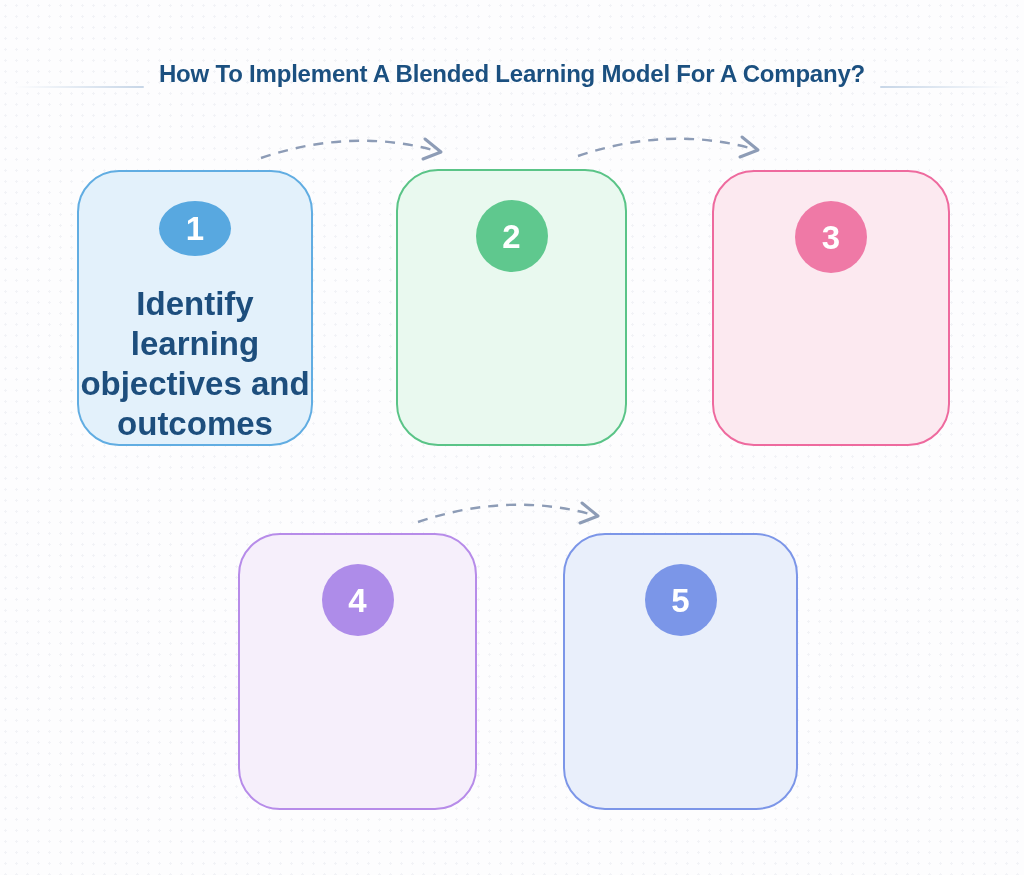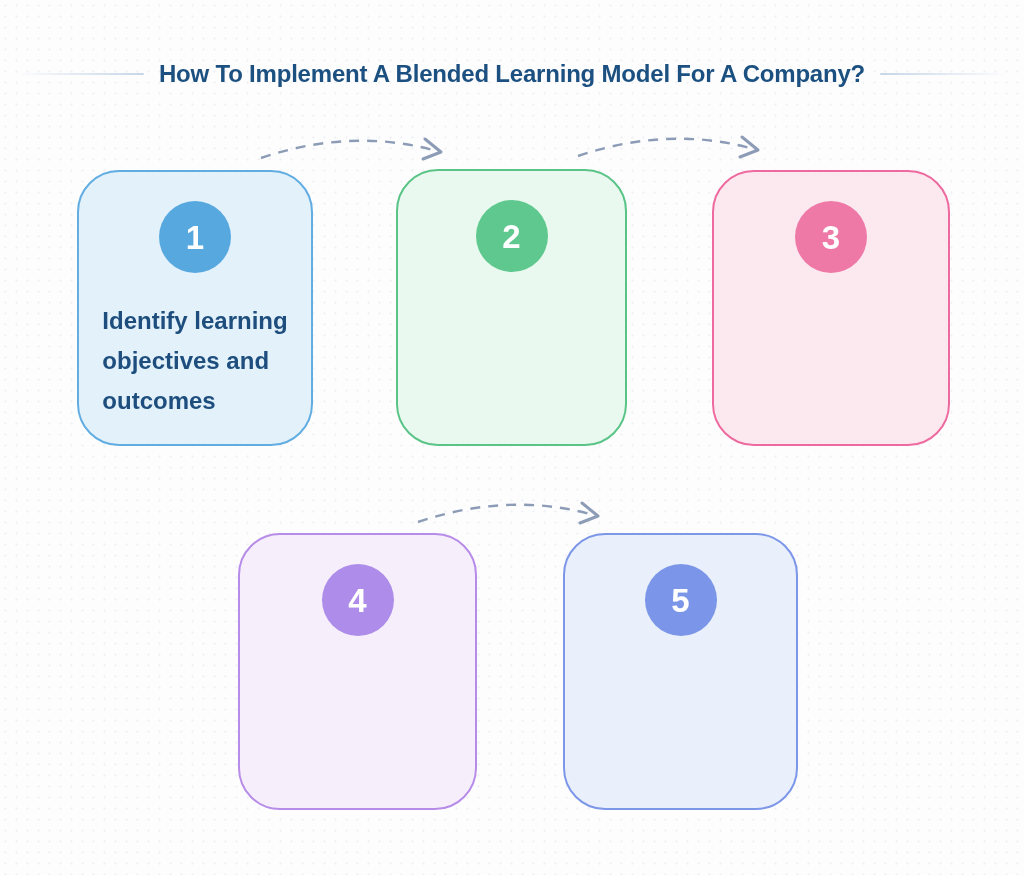--- a/index.html
+++ b/index.html
@@ -11,21 +11,21 @@
     position:relative;
     width:1024px;height:875px;
     overflow:hidden;
     background-color:#fdfdfe;
     background-image:radial-gradient(circle, rgba(185,192,208,0.16) 1px, transparent 1.3px);
     background-size:11px 11px;
   }
   
   .header{
     position:absolute;left:0;top:60px;width:100%;
-    display:flex;align-items:center;justify-content:center;gap:15px;
+    display:flex;align-items:flex-end;justify-content:center;gap:15px;
   }
   .hline{width:130px;height:2px;border-radius:1px;}
   .hline.left{background:linear-gradient(to left,#c7d6e7,rgba(199,214,231,0));}
   .hline.right{background:linear-gradient(to right,#c7d6e7,rgba(199,214,231,0));}
   .title{
     font-size:24px;font-weight:bold;letter-spacing:-0.2px;
     color:var(--title-color,#1b5080);
     white-space:nowrap;
   }
   
@@ -45,22 +45,22 @@
     margin-top:29px;
     width:72px;height:72px;border-radius:50%;
     display:flex;align-items:center;justify-content:center;
     background:#999;
   }
   .circle .num{
     color:#ffffff;font-size:33px;font-weight:bold;line-height:1;
   }
   .step-label{
     margin-top:28px;
-    text-align:left;
-    font-size:24px;font-weight:bold;line-height:40px;
+    text-align:center;
+    font-size:33px;font-weight:bold;line-height:40px;
     color:var(--step-text-color,#1d4e7d);
   }
   
   .arrow{position:absolute;width:200px;height:40px;}
   .arrow-1{left:255px;top:126px;}
   .arrow-2{left:572px;top:124px;}
   .arrow-3{left:412px;top:490px;}
   .arrow path.arc{
     fill:none;stroke:var(--arrow-color,#8d9cb6);
     stroke-width:2.4;stroke-dasharray:10 8;

